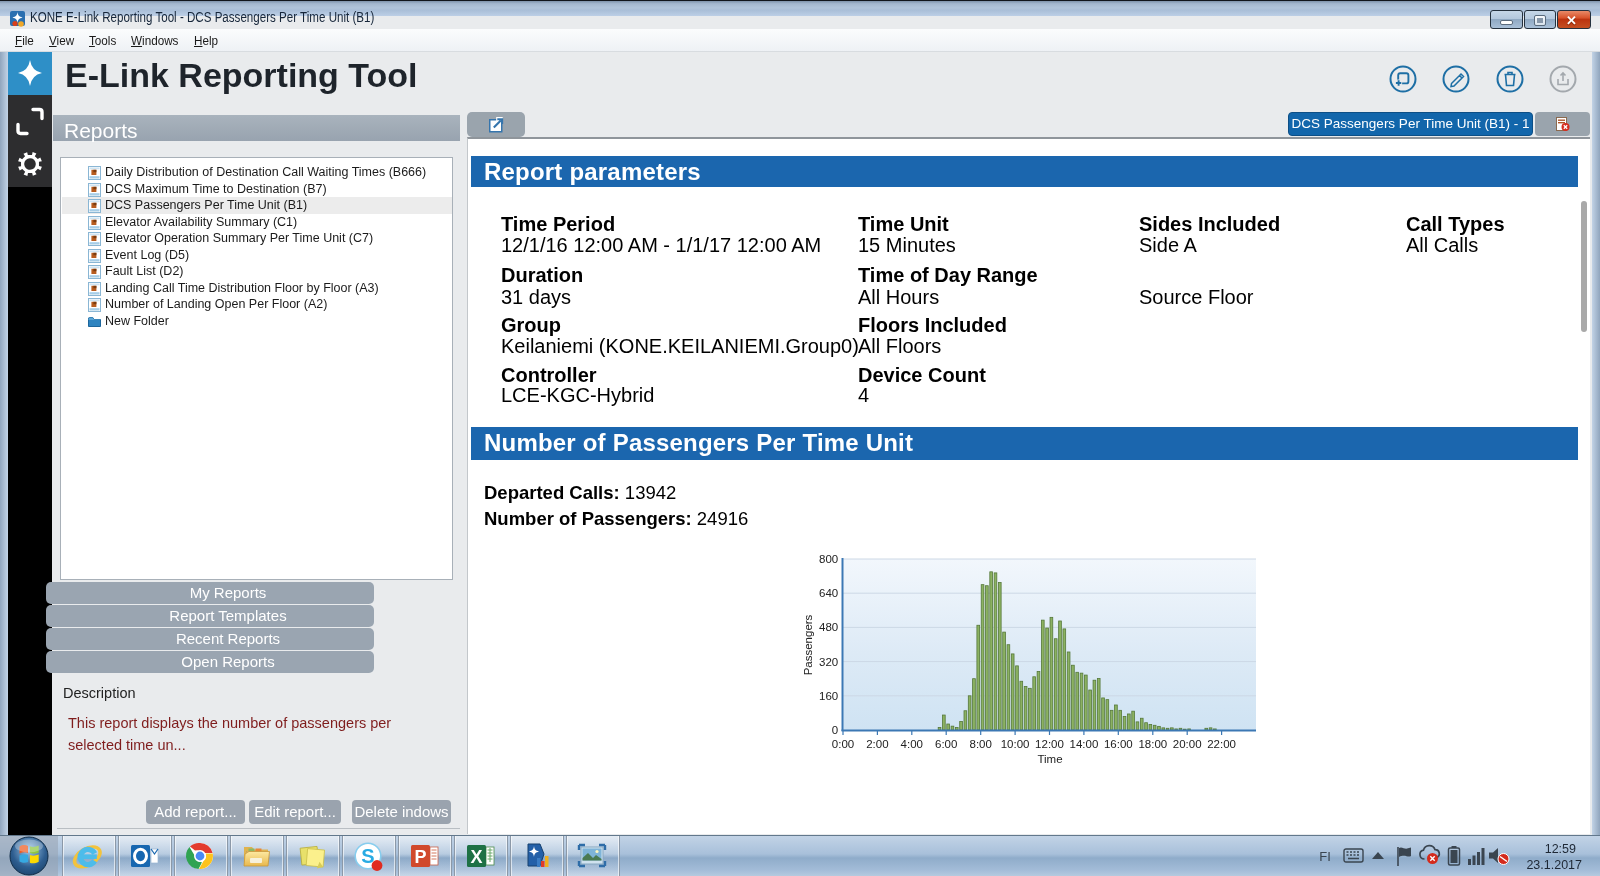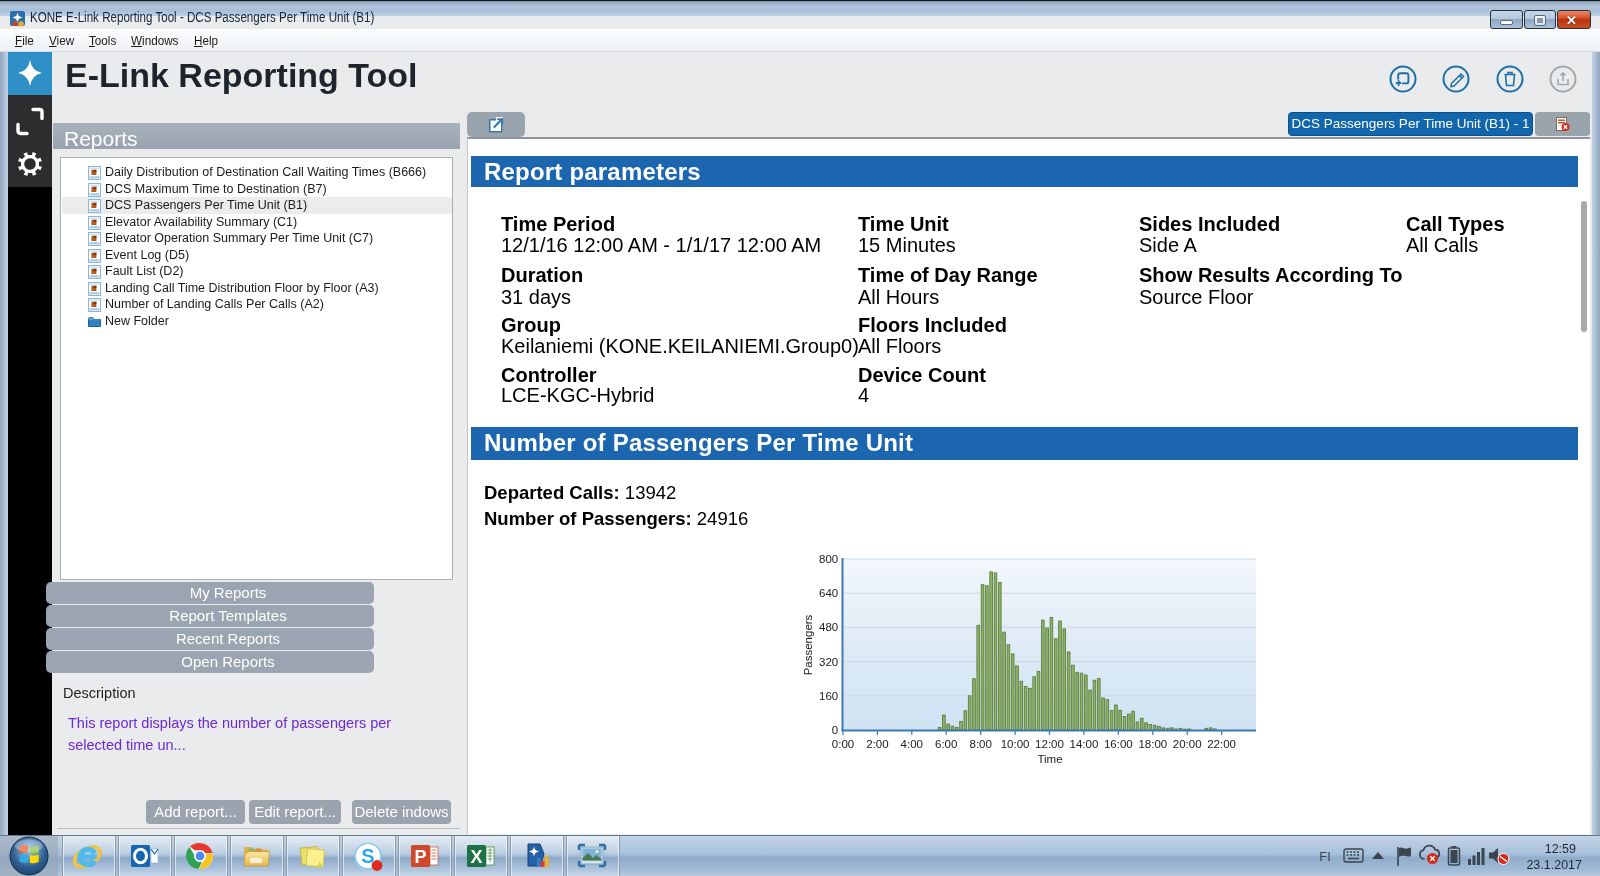--- a/index.html
+++ b/index.html
@@ -34,30 +34,30 @@
 
 #header { left:8px; top:52px; width:1584px; height:63px; background:#e9ebed; }
 #apptitle { left:57px; top:4px; font-size:34px; font-weight:bold; color:#1e242b; letter-spacing:0px; }
 
 
 #sidebar { left:8px; top:52px; width:44px; height:783px; background:#000; }
 #sbplus { left:0; top:0; width:44px; height:43px; background:#2e8fc7; }
 #sbmid { left:0; top:43px; width:44px; height:92px; background:#2d2d2f; }
 
 
-#rephead { left:53px; top:115px; width:407px; height:26px; background:linear-gradient(to bottom,#a9b3bd,#98a3af); color:#fff; font-size:21px;margin-top:8px; }
+#rephead { left:53px; top:115px; width:407px; height:26px; background:linear-gradient(to bottom,#a9b3bd,#98a3af); color:#fff; font-size:21px; }
 #rephead span { position:absolute; left:11px; top:4px; }
 #listbox { left:60px; top:157px; width:393px; height:423px; background:#fff; border:1px solid #a8b0b8; }
 .trow { position:absolute; left:1px; height:17px; width:390px; font-size:12.5px; color:#1b1b1b; }
 .trow .ticon { position:absolute; left:26px; top:2px; width:12px; height:13px; }
 .trow .tlabel { position:absolute; left:43px; top:1px; white-space:nowrap; }
 .trow.sel { background:#ececec; }
 .navbtn { left:46px; width:328px; height:22px; background:#9aa5b1; border-radius:5px; color:#fff; font-size:15px; text-align:center; line-height:22px;padding-left:36px; }
 #desc1 { left:63px; top:685px; font-size:14.5px; color:#222; }
-#desc2 { left:68px; top:712px; width:330px; font-size:14.5px; color:#6d28d9; line-height:22px; }
+#desc2 { left:68px; top:712px; width:330px; font-size:14.5px; color:#7f1d1d; line-height:22px; }
 .botbtn { top:800px; height:24px; background:#9aa3ae; border-radius:4px; color:#fff; font-size:15px; text-align:center; line-height:24px; }
 
 
 #tabsmall { left:467px; top:112px; width:58px; height:25px; background:#9aa4ad; border-radius:5px; }
 #tabblue { left:1288px; top:112px; width:245px; height:24px; background:#1266ab; border:1px solid #0d4f86; border-radius:4px; color:#fff; font-size:13.5px; text-align:center; line-height:22px; }
 #tabgrey { left:1535px; top:112px; width:55px; height:24px; background:#9aa4ad; border-radius:4px; }
 #mainpanel { left:467px; top:137px; width:1123px; height:697px; background:#fff; border-top:2px solid #8f959b; border-left:1px solid #c3c7cb; }
 .bluebar { left:3px; width:1107px; height:31px; background:#1b66ae; color:#fff; font-weight:bold; font-size:24px; }
 .bluebar span { position:absolute; left:13px; top:2px; letter-spacing:0.2px; }
 .plabel { position:absolute; font-size:20px; font-weight:bold; color:#000; white-space:nowrap; }
@@ -221,21 +221,21 @@
       <span class="tlabel">Landing Call Time Distribution Floor by Floor (A3)</span>
     </div>
   <div class="trow" style="top:138px">
       <span class="ticon"><svg width="13" height="14">
           <rect x="0.5" y="0.5" width="12" height="13" fill="#fff" stroke="#8ab6d4"></rect>
           <rect x="1.5" y="1.5" width="10" height="1.8" fill="#cfe4f2"></rect>
           <rect x="3.4" y="3.8" width="5" height="5.2" fill="#b85c1e"></rect>
           <rect x="5.4" y="3.8" width="3" height="2.4" fill="#7a3c10"></rect>
           <rect x="1.5" y="10.2" width="10" height="2.3" fill="#a6cde6"></rect>
         </svg></span>
-      <span class="tlabel">Number of Landing Calls Per Calls (A2)</span>
+      <span class="tlabel">Number of Landing Open Per Floor (A2)</span>
     </div>
   <div class="trow" style="top:154.5px">
       <span class="ticon"><svg width="13" height="13">
           <path d="M0.5,3 L0.5,11.5 L12.5,11.5 L12.5,4.5 L6,4.5 L4.8,2.5 L1.5,2.5 Z" fill="#2f84c0" stroke="#1d669c" stroke-width="1"></path>
           <path d="M0.5,5 L12.5,5 L12.5,4.5 L6,4.5 L4.8,2.5 L1.5,2.5 L0.5,3.5 Z" fill="#5aa4d4"></path>
         </svg></span>
       <span class="tlabel">New Folder</span>
     </div>
 </div>
 
@@ -290,21 +290,20 @@
   <div class="pval" style="left:390px; top:95px;">15 Minutes</div>
   <div class="plabel" style="left:390px; top:125px;">Time of Day Range</div>
   <div class="pval" style="left:390px; top:147px;">All Hours</div>
   <div class="plabel" style="left:390px; top:175px;">Floors Included</div>
   <div class="pval" style="left:390px; top:196px;">All Floors</div>
   <div class="plabel" style="left:390px; top:225px;">Device Count</div>
   <div class="pval" style="left:390px; top:245px;">4</div>
 
   <div class="plabel" style="left:671px; top:74px;">Sides Included</div>
   <div class="pval" style="left:671px; top:95px;">Side A</div>
-  <div class="plabel" style="left:671px; top:125px;">Show Results According To</div>
   <div class="pval" style="left:671px; top:147px;">Source Floor</div>
 
   <div class="plabel" style="left:938px; top:74px;">Call Types</div>
   <div class="pval" style="left:938px; top:95px;">All Calls</div>
 
   <div class="plabel" style="left:16px; top:343px; font-size:18.5px;">Departed Calls: <span style="font-weight:normal">13942</span></div>
   <div class="plabel" style="left:16px; top:369px; font-size:18.5px;">Number of Passengers: <span style="font-weight:normal">24916</span></div>
 
   <div class="abs" id="chartwrap" style="left:332px; top:410px;"><svg width="470" height="228" font-family="Liberation Sans, sans-serif">
         <defs>

